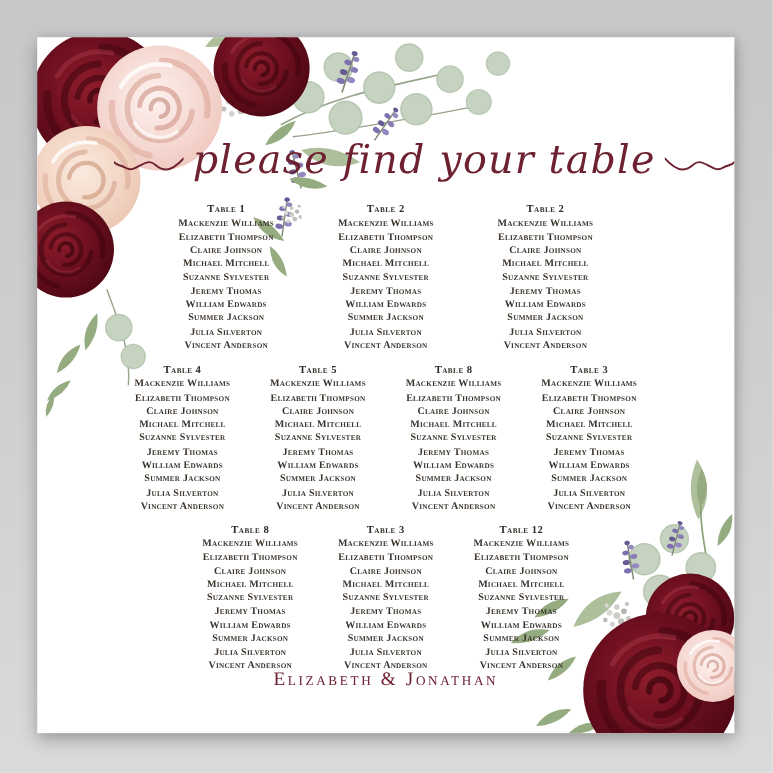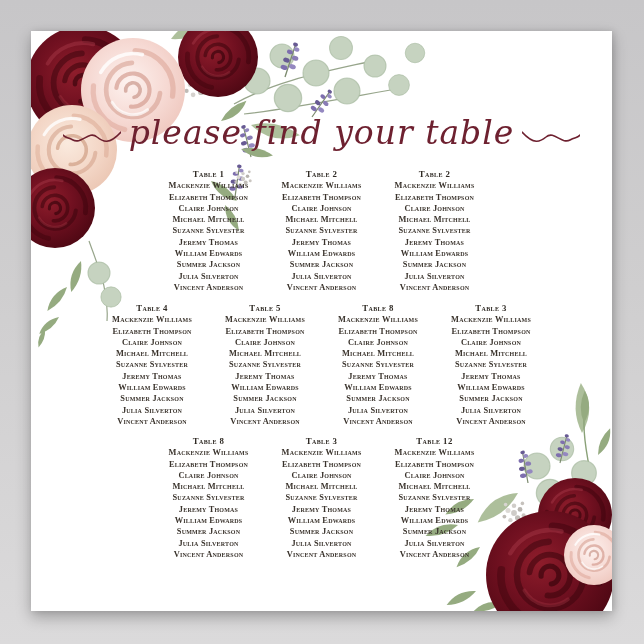--- a/index.html
+++ b/index.html
@@ -12,31 +12,31 @@
   .poster{
     position:absolute;left:31px;top:31px;width:581px;height:580px;
     background:#ffffff;overflow:hidden;
     box-shadow:0 6px 14px rgba(0,0,0,.28), 2px 0 6px rgba(0,0,0,.10);
   }
   .floral{position:absolute;z-index:1;pointer-events:none;}
   .floral-tl{left:-2px;top:-2px;}
   .floral-br{right:0;bottom:0;}
   .title-row{
     position:absolute;left:0;top:82px;width:100%;z-index:2;
-    display:flex;align-items:center;justify-content:center;gap:8px;
+    display:flex;align-items:center;justify-content:center;gap:8px;padding-left:32px;
   }
   .title{
     font-family:"DejaVu Serif", serif;
     font-style:italic;font-size:33px;letter-spacing:1px;
     color:var(--accent,#6e2130);white-space:nowrap;
   }
   .flourish{flex:0 0 auto;margin-top:6px;}
   .rows{position:absolute;left:0;top:0;width:100%;z-index:2;}
   .seating-row{position:absolute;left:0;width:100%;display:flex;justify-content:center;}
-  .seating-row.r0{top:138px;}
+  .seating-row.r0{top:138px;gap:20px;}
   .seating-row.r1{top:272px;}
   .seating-row.r2{top:405px;}
   .table-block{width:113px;text-align:center;}
   .table-header{
     font-size:8.8px;font-weight:bold;font-variant:small-caps;
     letter-spacing:.4px;color:#2f2a24;line-height:11.3px;
   }
   .guest{
     font-size:8.4px;font-weight:bold;font-variant:small-caps;
     letter-spacing:.2px;color:#3a332c;line-height:11.3px;white-space:nowrap;
@@ -379,15 +379,16 @@
             <div class="guest">William Edwards</div>
             <div class="guest">Summer Jackson</div>
             <div class="guest">Julia Silverton</div>
             <div class="guest">Vincent Anderson</div>
           </div>
   </div>
 </div>
   </div>
 
   <div class="footer">
+    <div class="couple">Elizabeth &amp; Jonathan</div>
   </div>
 
 </div>
 
 </body></html>

